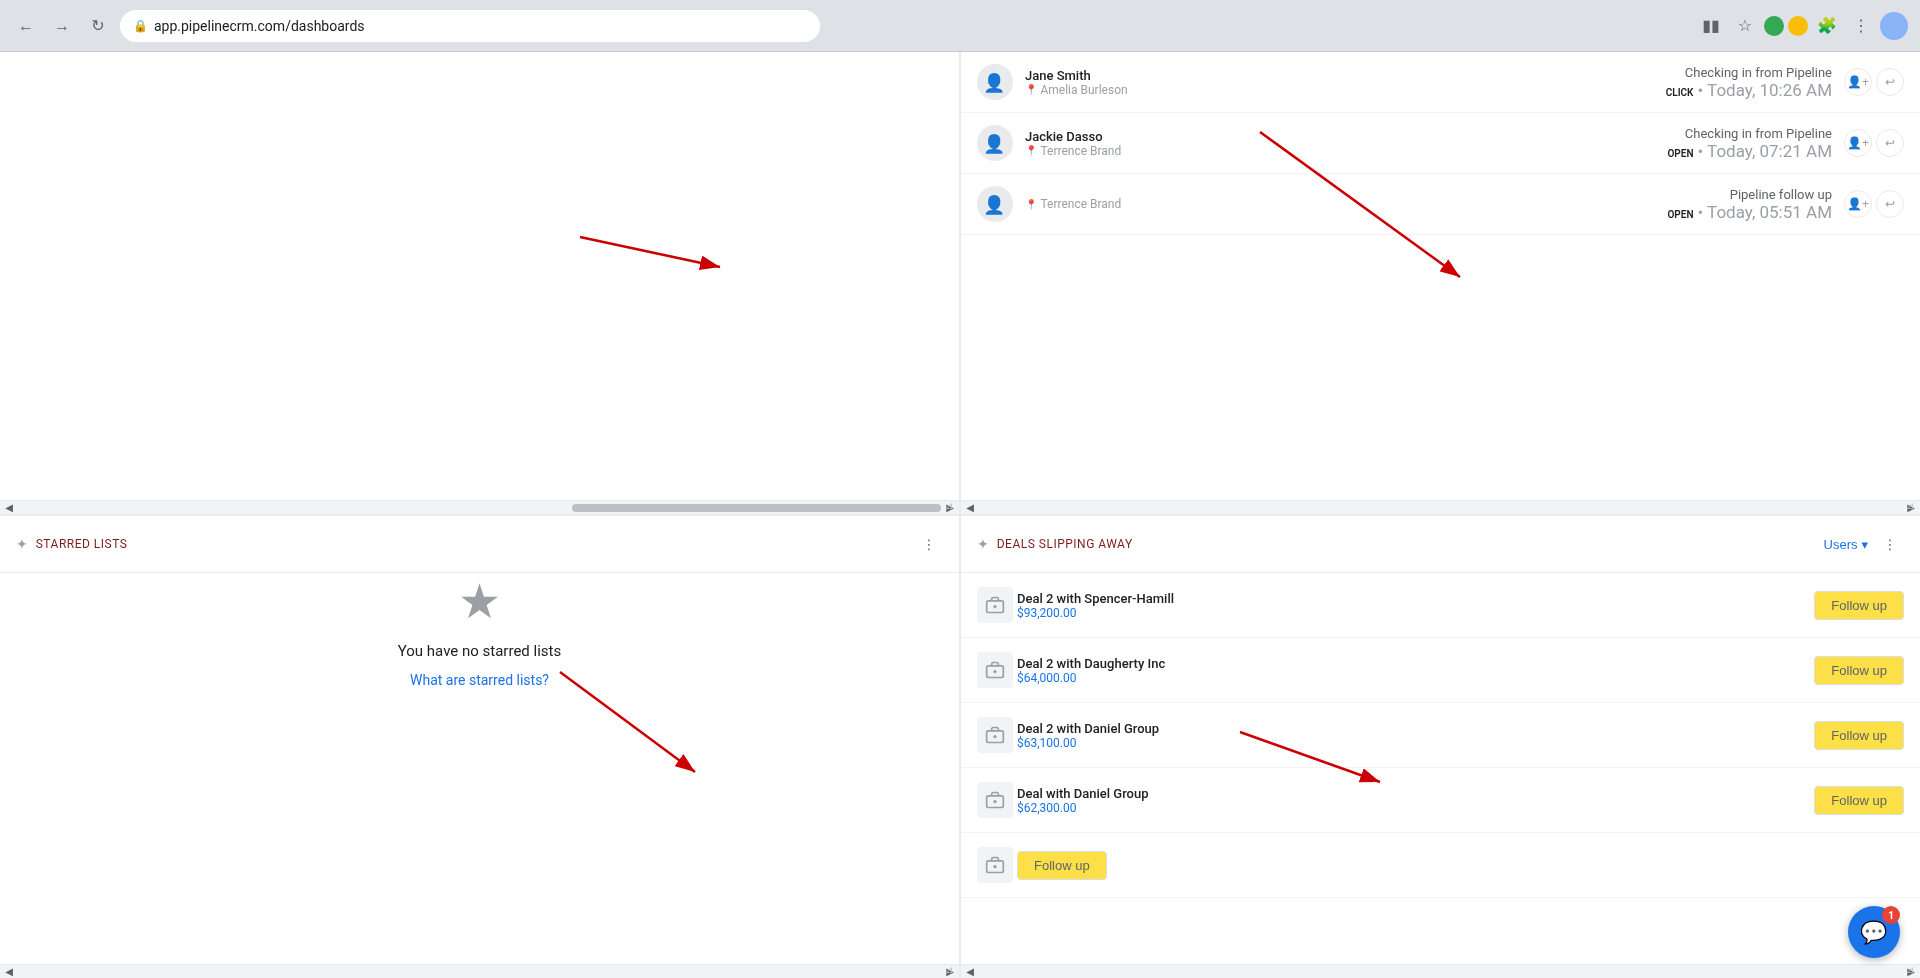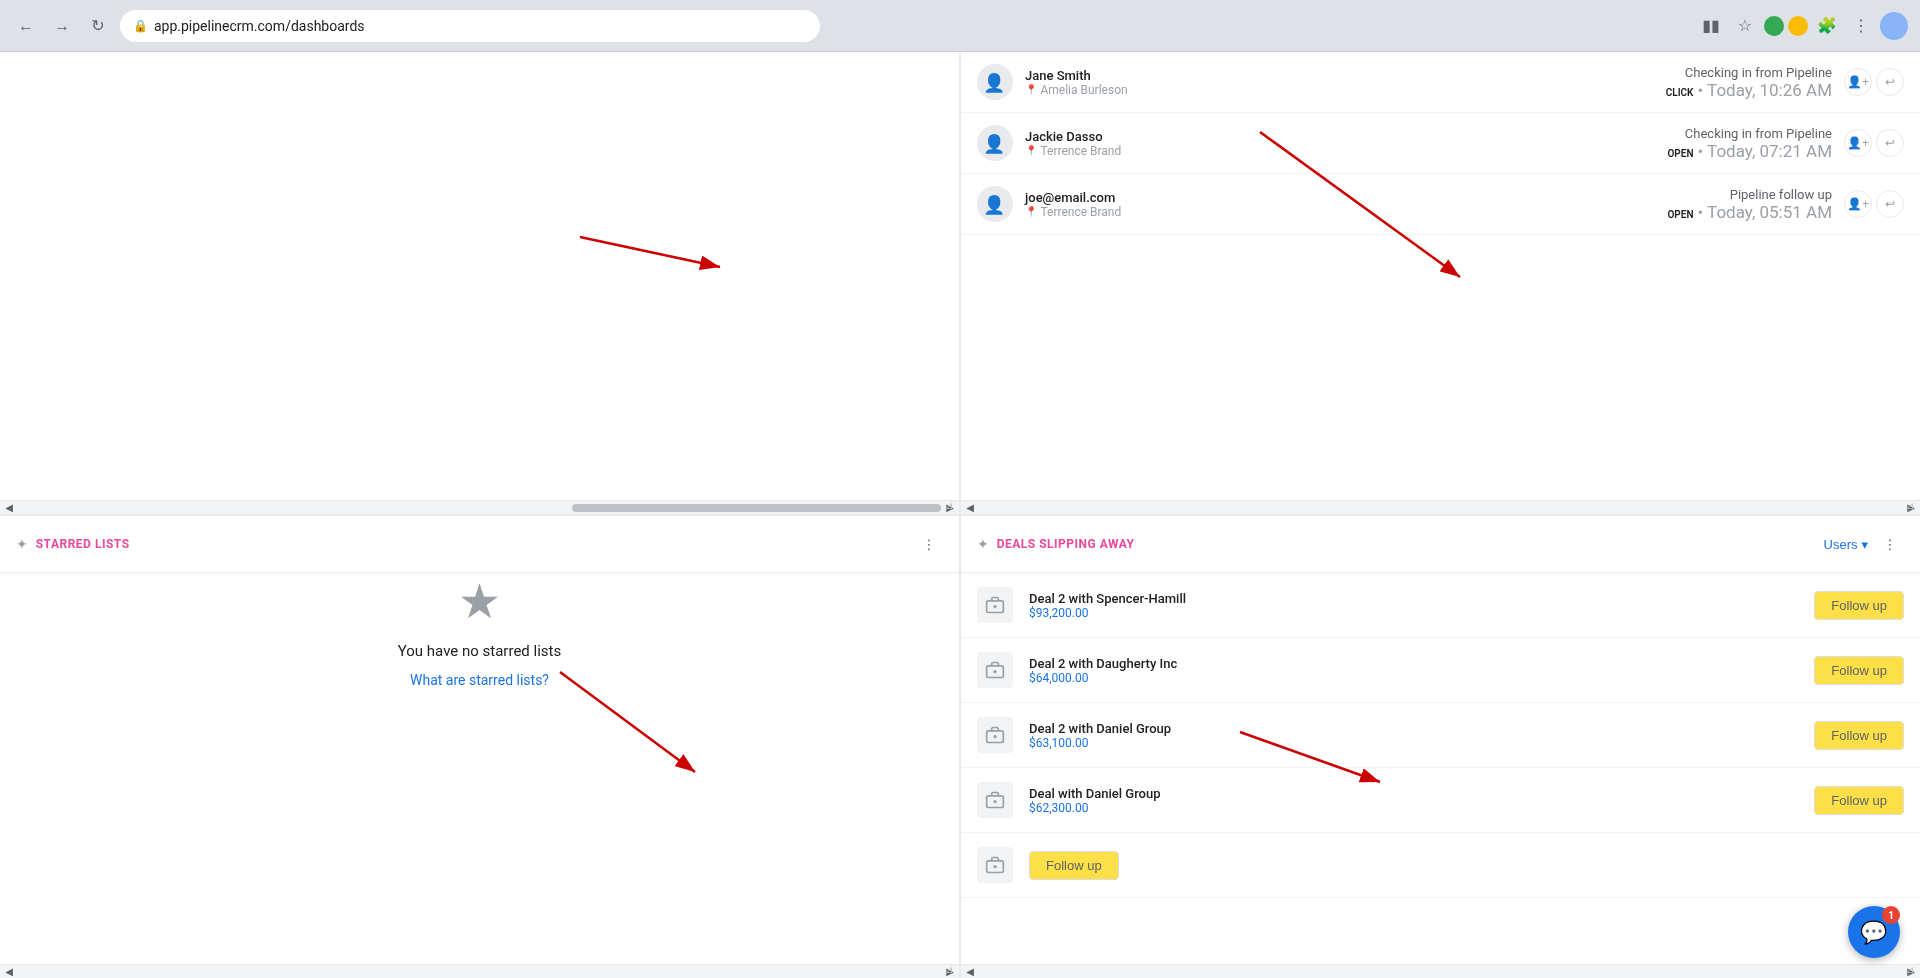--- a/index.html
+++ b/index.html
@@ -128,22 +128,22 @@
       padding: 14px 16px;
       border-bottom: 1px solid #e8eaed;
       gap: 8px;
     }
     .panel-title-icon {
       color: #9aa0a6;
       font-size: 14px;
     }
     .panel-title {
       font-size: 12px;
-      font-weight: 700;
-      color: #ec4899;
+      font-weight: 400;
+      color: #7f1d1d;
       letter-spacing: 0.5px;
       text-transform: uppercase;
       flex: 1;
     }
     .panel-actions {
       display: flex;
       align-items: center;
       gap: 8px;
     }
     .users-dropdown {
@@ -250,21 +250,21 @@
       text-decoration: none;
       cursor: pointer;
     }
 
     
     .deal-item {
       display: flex;
       align-items: center;
       padding: 14px 16px;
       border-bottom: 1px solid #f1f3f4;
-      gap: 16px;
+      gap: 4px;
       cursor: pointer;
     }
     .deal-icon {
       width: 36px; height: 36px;
       border-radius: 4px;
       background: #f1f3f4;
       display: flex; align-items: center; justify-content: center;
       color: #9aa0a6;
       font-size: 16px;
       flex-shrink: 0;
@@ -457,21 +457,20 @@
           <button class="email-action-btn">👤+</button>
           <button class="email-action-btn">↩</button>
         </div>
       </div>
 
       <div class="email-item">
         <div class="avatar-circle">
           <span style="font-size:18px; color:#9aa0a6;">👤</span>
         </div>
         <div class="email-info">
-          <div class="email-name">joe@email.com</div>
           <div class="email-sub">
             <span class="pin-icon">📍</span>
             <span>Terrence Brand</span>
           </div>
         </div>
         <div class="email-meta">
           <div class="email-subject">Pipeline follow up</div>
           <div>
             <span class="email-status open">OPEN</span>
             <span class="email-time"> • <span>Today, 05:51 AM</span></span>

